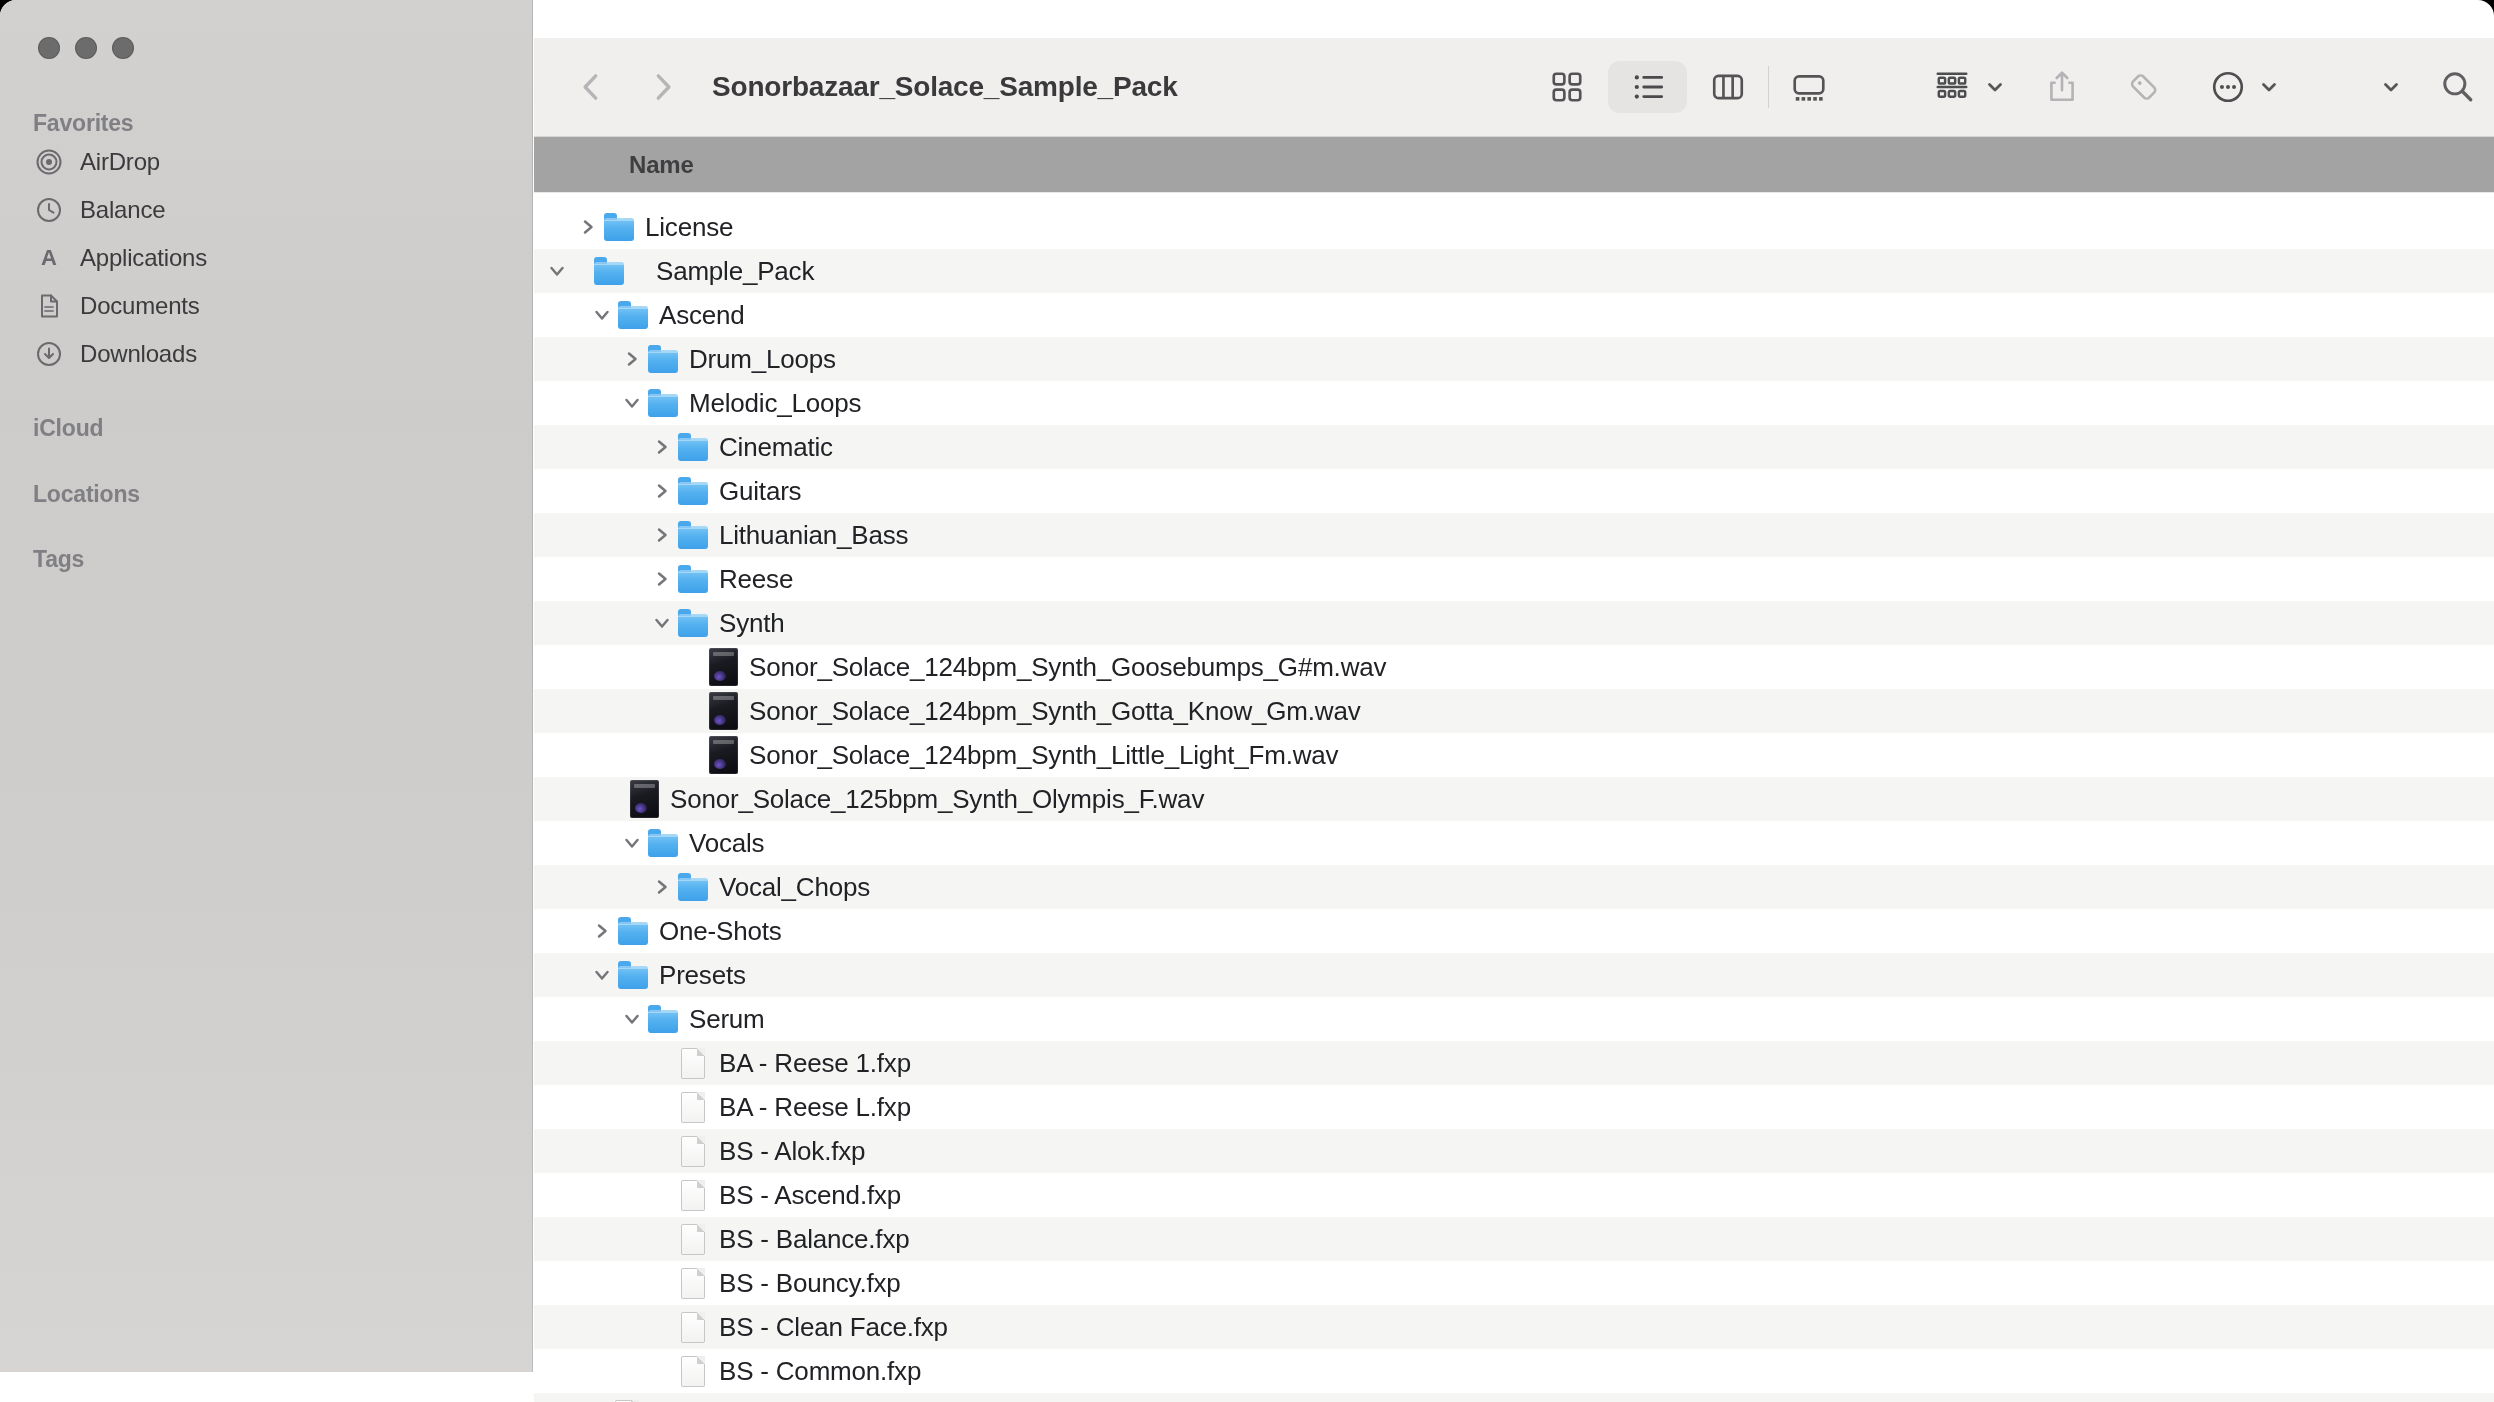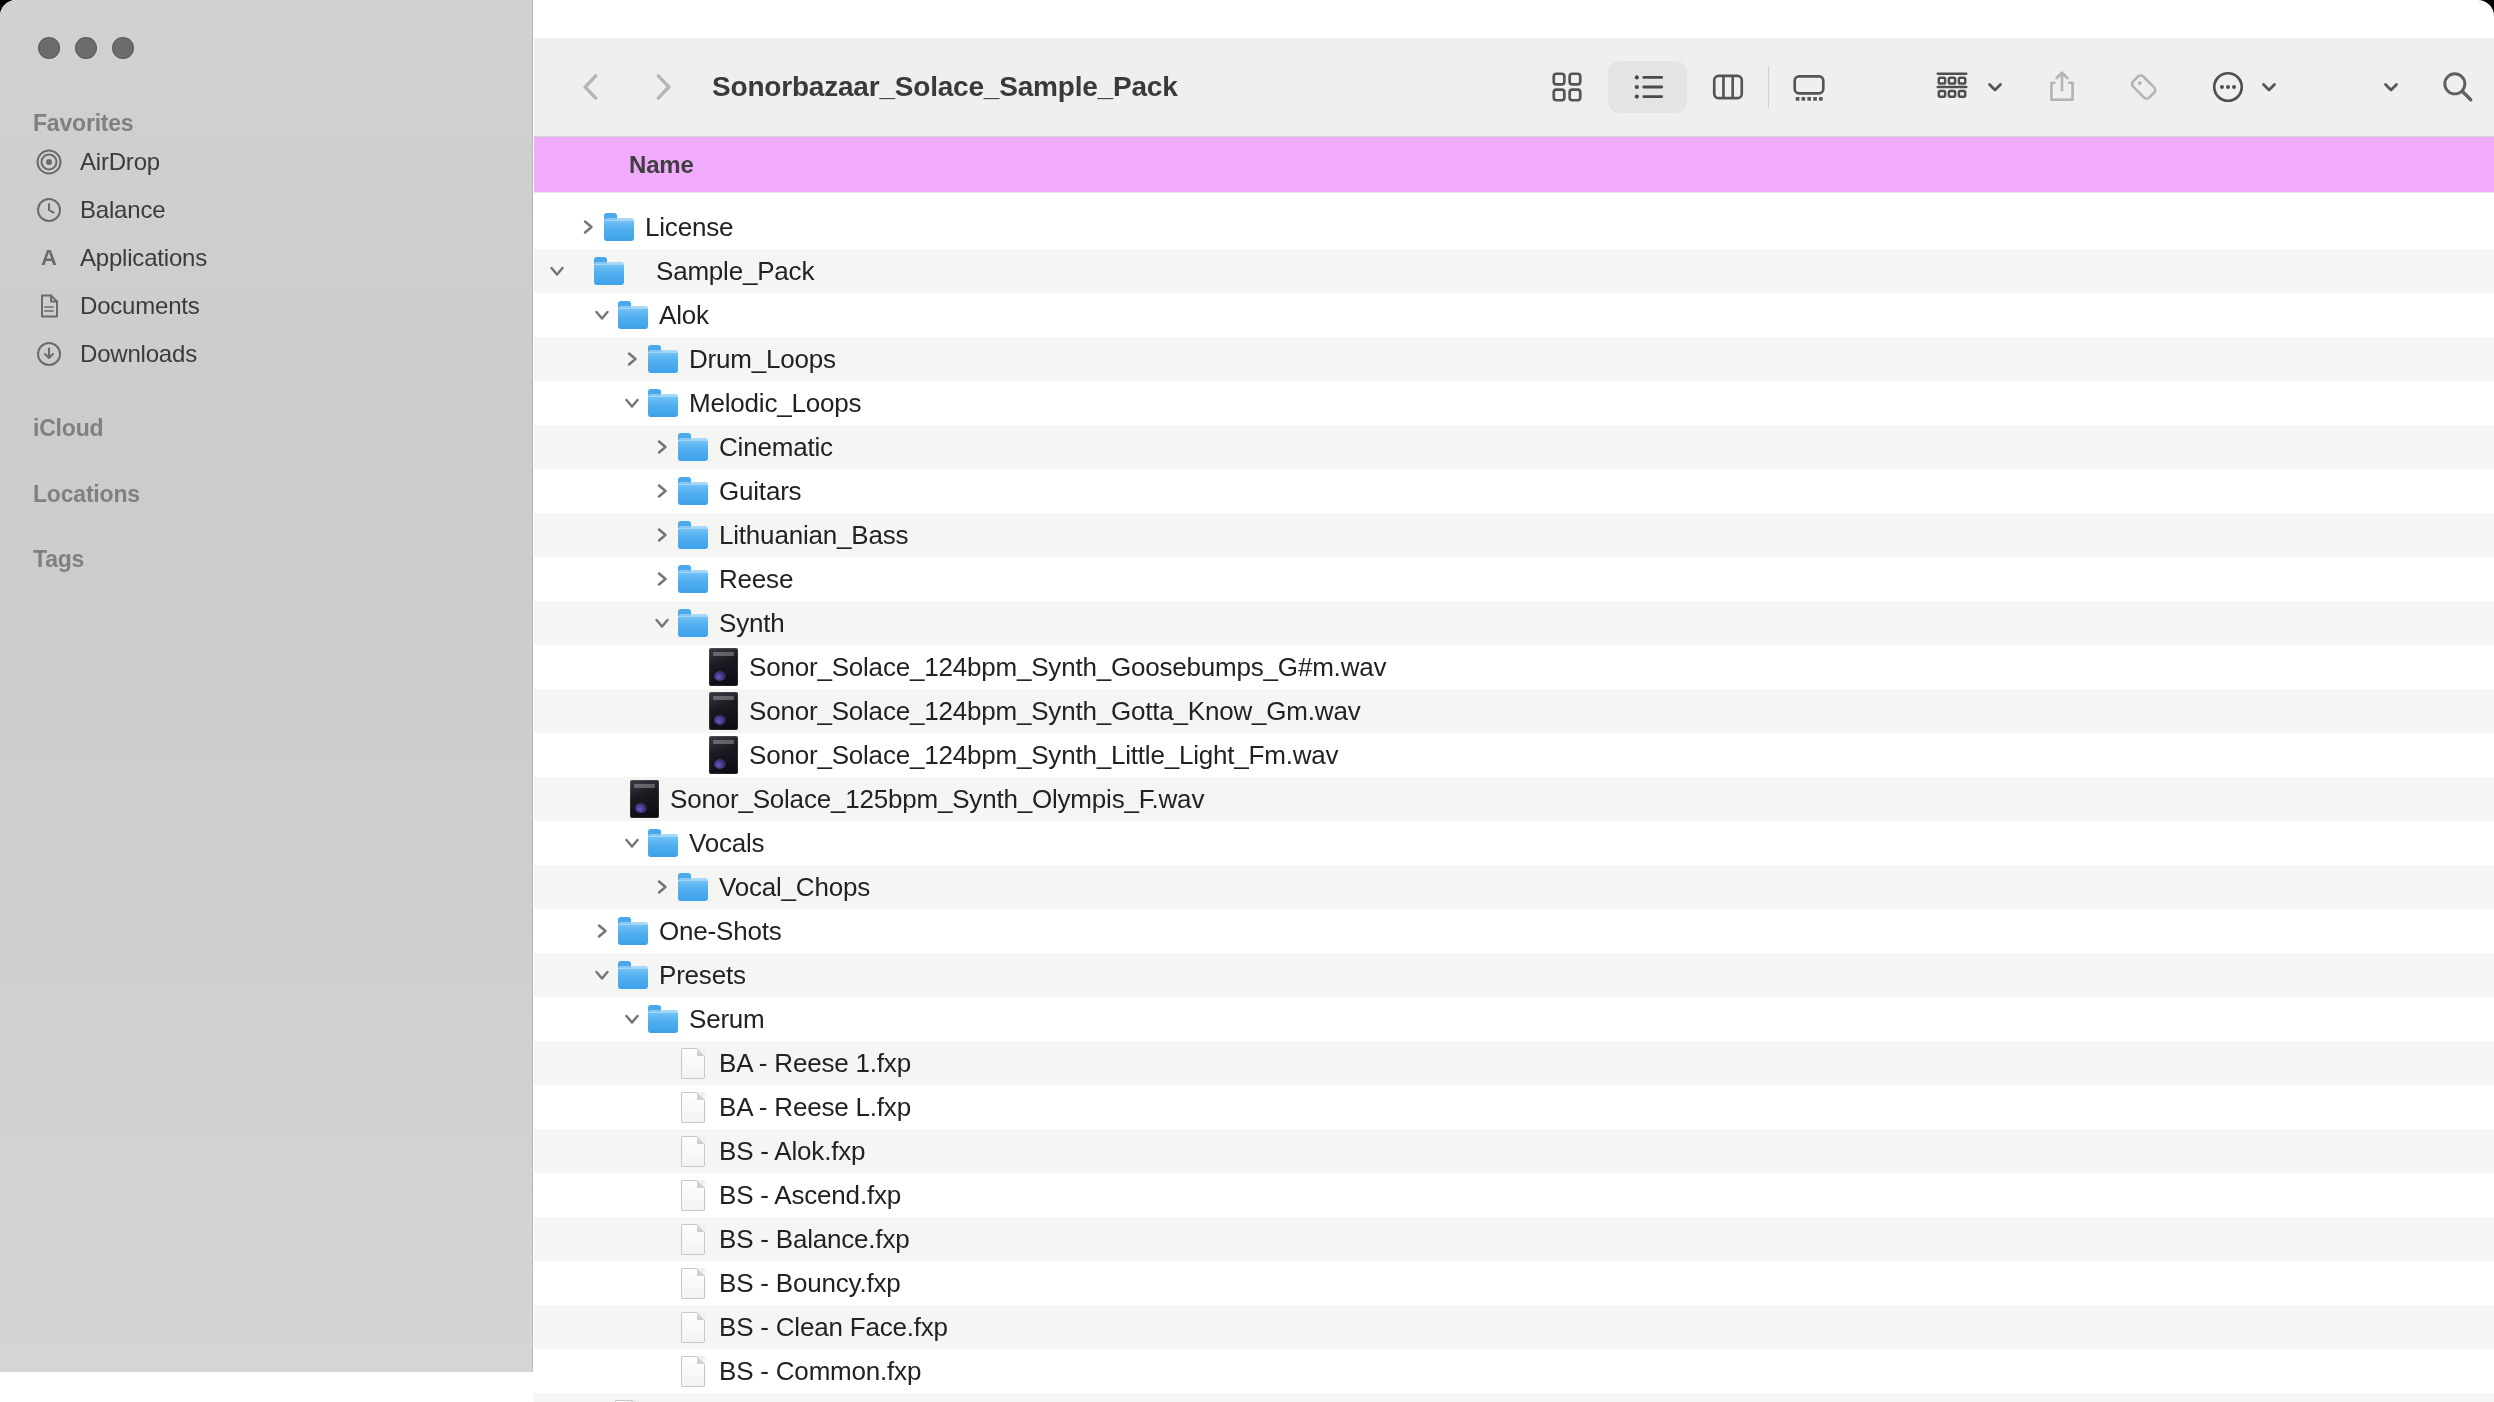--- a/index.html
+++ b/index.html
@@ -43,21 +43,21 @@
   .tb-group-chev{left:1448px;width:26px;}
   .tb-share2{left:1506px;width:44px;}
   .tb-tag{left:1588px;width:44px;}
   .tb-more{left:1672px;width:44px;}
   .tb-more-chev{left:1722px;width:26px;}
   .tb-overflow{left:1844px;width:26px;}
   .tb-search{left:1902px;width:44px;}
   .tb-btn svg{display:block;}
 
   
-  .list-header{position:absolute;left:0;top:99px;right:0;height:55px;background:#f0abfc;
+  .list-header{position:absolute;left:0;top:99px;right:0;height:55px;background:#a3a3a3;
                border-bottom:1px solid #e8e8e7;}
   .list-header .col-name{position:absolute;left:95px;top:0;height:55px;display:flex;align-items:center;
                font-size:24px;font-weight:700;color:#3f3f41;letter-spacing:-0.2px;}
   .rows{position:absolute;left:0;top:167px;right:0;bottom:0;overflow:hidden;}
   .row{height:44px;display:flex;align-items:center;background:#fff;}
   .row:nth-child(even){background:#f5f5f4;}
   .chev-box{width:30px;height:44px;flex:0 0 auto;display:flex;align-items:center;justify-content:center;}
   .chev-box svg{stroke:#76767a;fill:none;stroke-width:2.5;stroke-linecap:round;stroke-linejoin:round;}
   .chev-box.expanded svg{transform:rotate(90deg);}
   .icon-box{width:32px;height:44px;flex:0 0 auto;display:flex;align-items:center;justify-content:center;}
@@ -321,21 +321,21 @@
         </div>
         <div class="row" style="padding-left: 53px;">
           <span class="chev-box expanded">
             <svg width="20" height="20" viewBox="0 0 20 20">
               <path d="M7 4.5 l6.5 5.5 -6.5 5.5"></path>
             </svg>
           </span>
           <span class="icon-box">
             <span class="icon-folder"></span>
           </span>
-          <span class="row-label">Alok</span>
+          <span class="row-label">Ascend</span>
         </div>
         <div class="row" style="padding-left: 83px;">
           <span class="chev-box">
             <svg width="20" height="20" viewBox="0 0 20 20">
               <path d="M7 4.5 l6.5 5.5 -6.5 5.5"></path>
             </svg>
           </span>
           <span class="icon-box">
             <span class="icon-folder"></span>
           </span>

